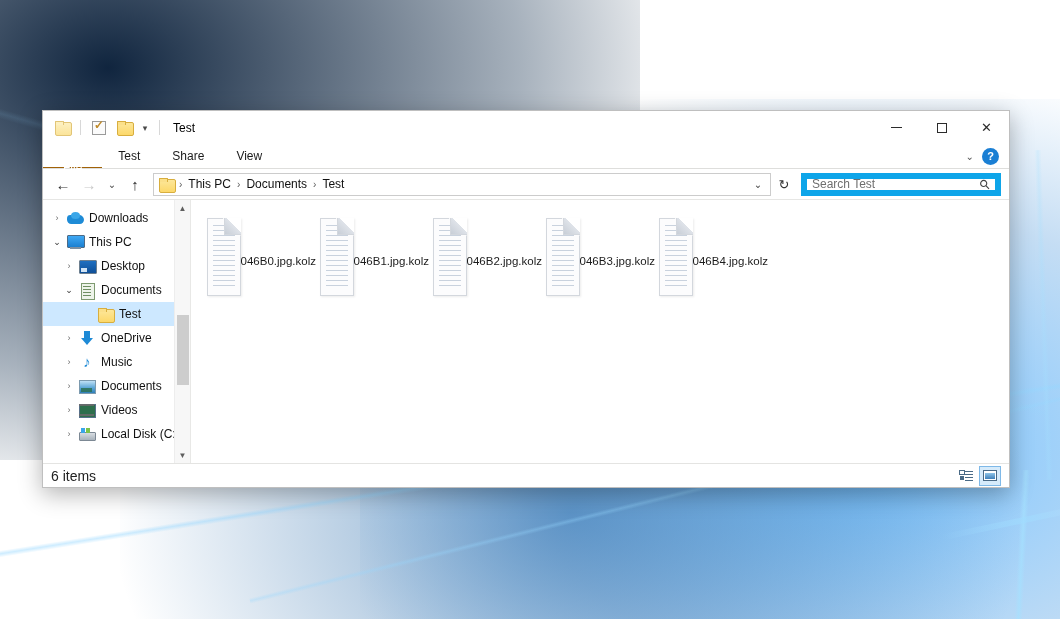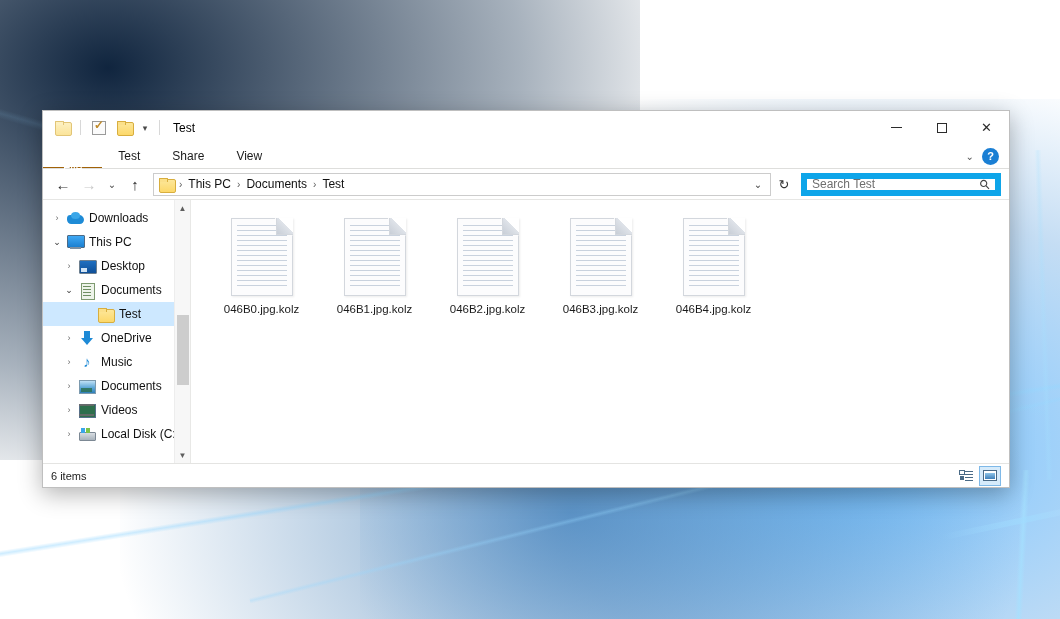--- a/index.html
+++ b/index.html
@@ -249,21 +249,21 @@
     position: absolute; left: 2px; width: 12px; background: #cdcdcd;
     top: 43%; height: 30%;
   }
 
   
   .content { flex: 1; background: #fff; position: relative; overflow: hidden; }
   .filegrid {
     display: flex; flex-wrap: wrap; padding: 14px 0 0 14px; gap: 0;
   }
   .fileitem {
-    width: 113px; display: flex; flex-direction: column; align-items: center;
+    width: 113px; display: flex; flex-direction: row; align-items: center;
     padding: 4px 2px 8px 2px;
   }
   .fileicon {
     width: 62px; height: 78px; position: relative;
     background: #fcfcfd;
     border: 1px solid #d3d7dd;
     box-shadow: 1px 1px 2px rgba(0,0,0,0.08);
   }
   .fileicon .lines {
     position: absolute; left: 5px; right: 5px; top: 6px; bottom: 6px;
@@ -280,21 +280,21 @@
     clip-path: polygon(0 0, 100% 0, 100% 100%);
   }
   .filename {
     margin-top: 7px; font-size: 11.5px; color: #1b1b1b; text-align: center;
     white-space: nowrap;
   }
 
   
   .statusbar {
     height: 24px; border-top: 1px solid #e4e4e2; background: #fff;
-    display: flex; align-items: center; padding: 0 8px; font-size: 11px; color: #222;
+    display: flex; align-items: center; padding: 0 8px; font-size: 14px; color: #222;
   }
   .status-right { margin-left: auto; display: flex; align-items: center; gap: 2px; }
   .viewbtn {
     width: 22px; height: 20px; display: flex; align-items: center; justify-content: center;
   }
   .viewbtn.active { border: 1px solid #7fb9e8; background: #d6ebfb; }
   .vi-details { width: 14px; height: 11px; position: relative; }
   .vi-details:before {
     content:""; position: absolute; left: 0; top: 0; width: 4px; height: 3px;
     border: 1px solid #4a6a86;

